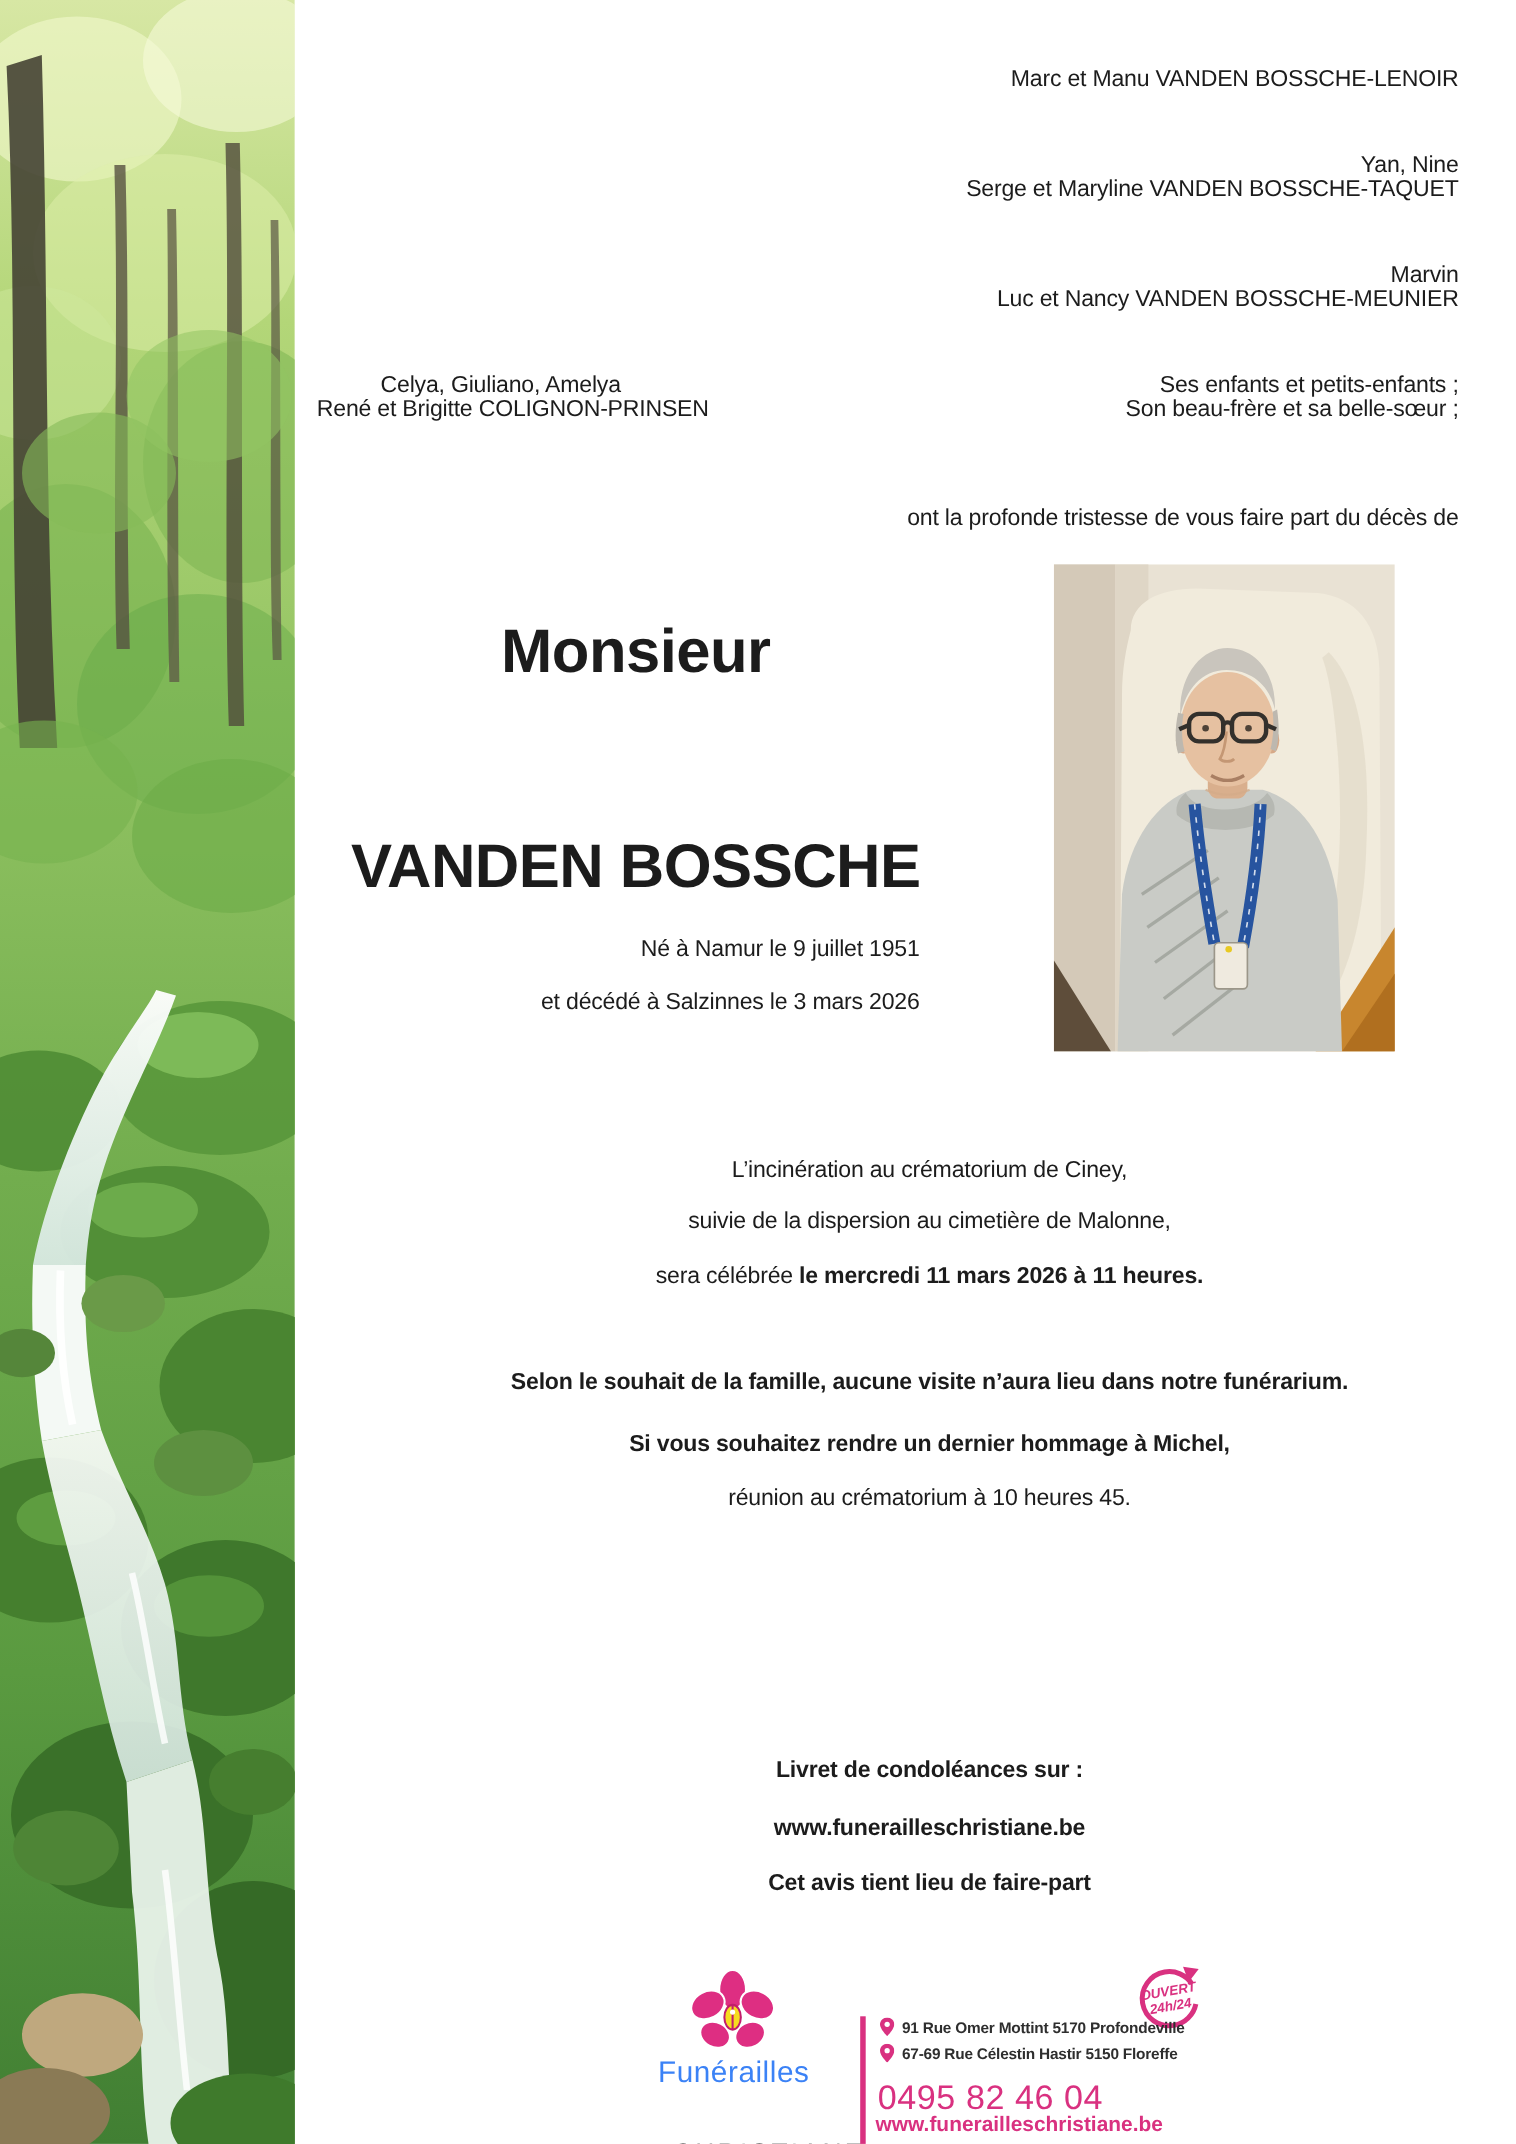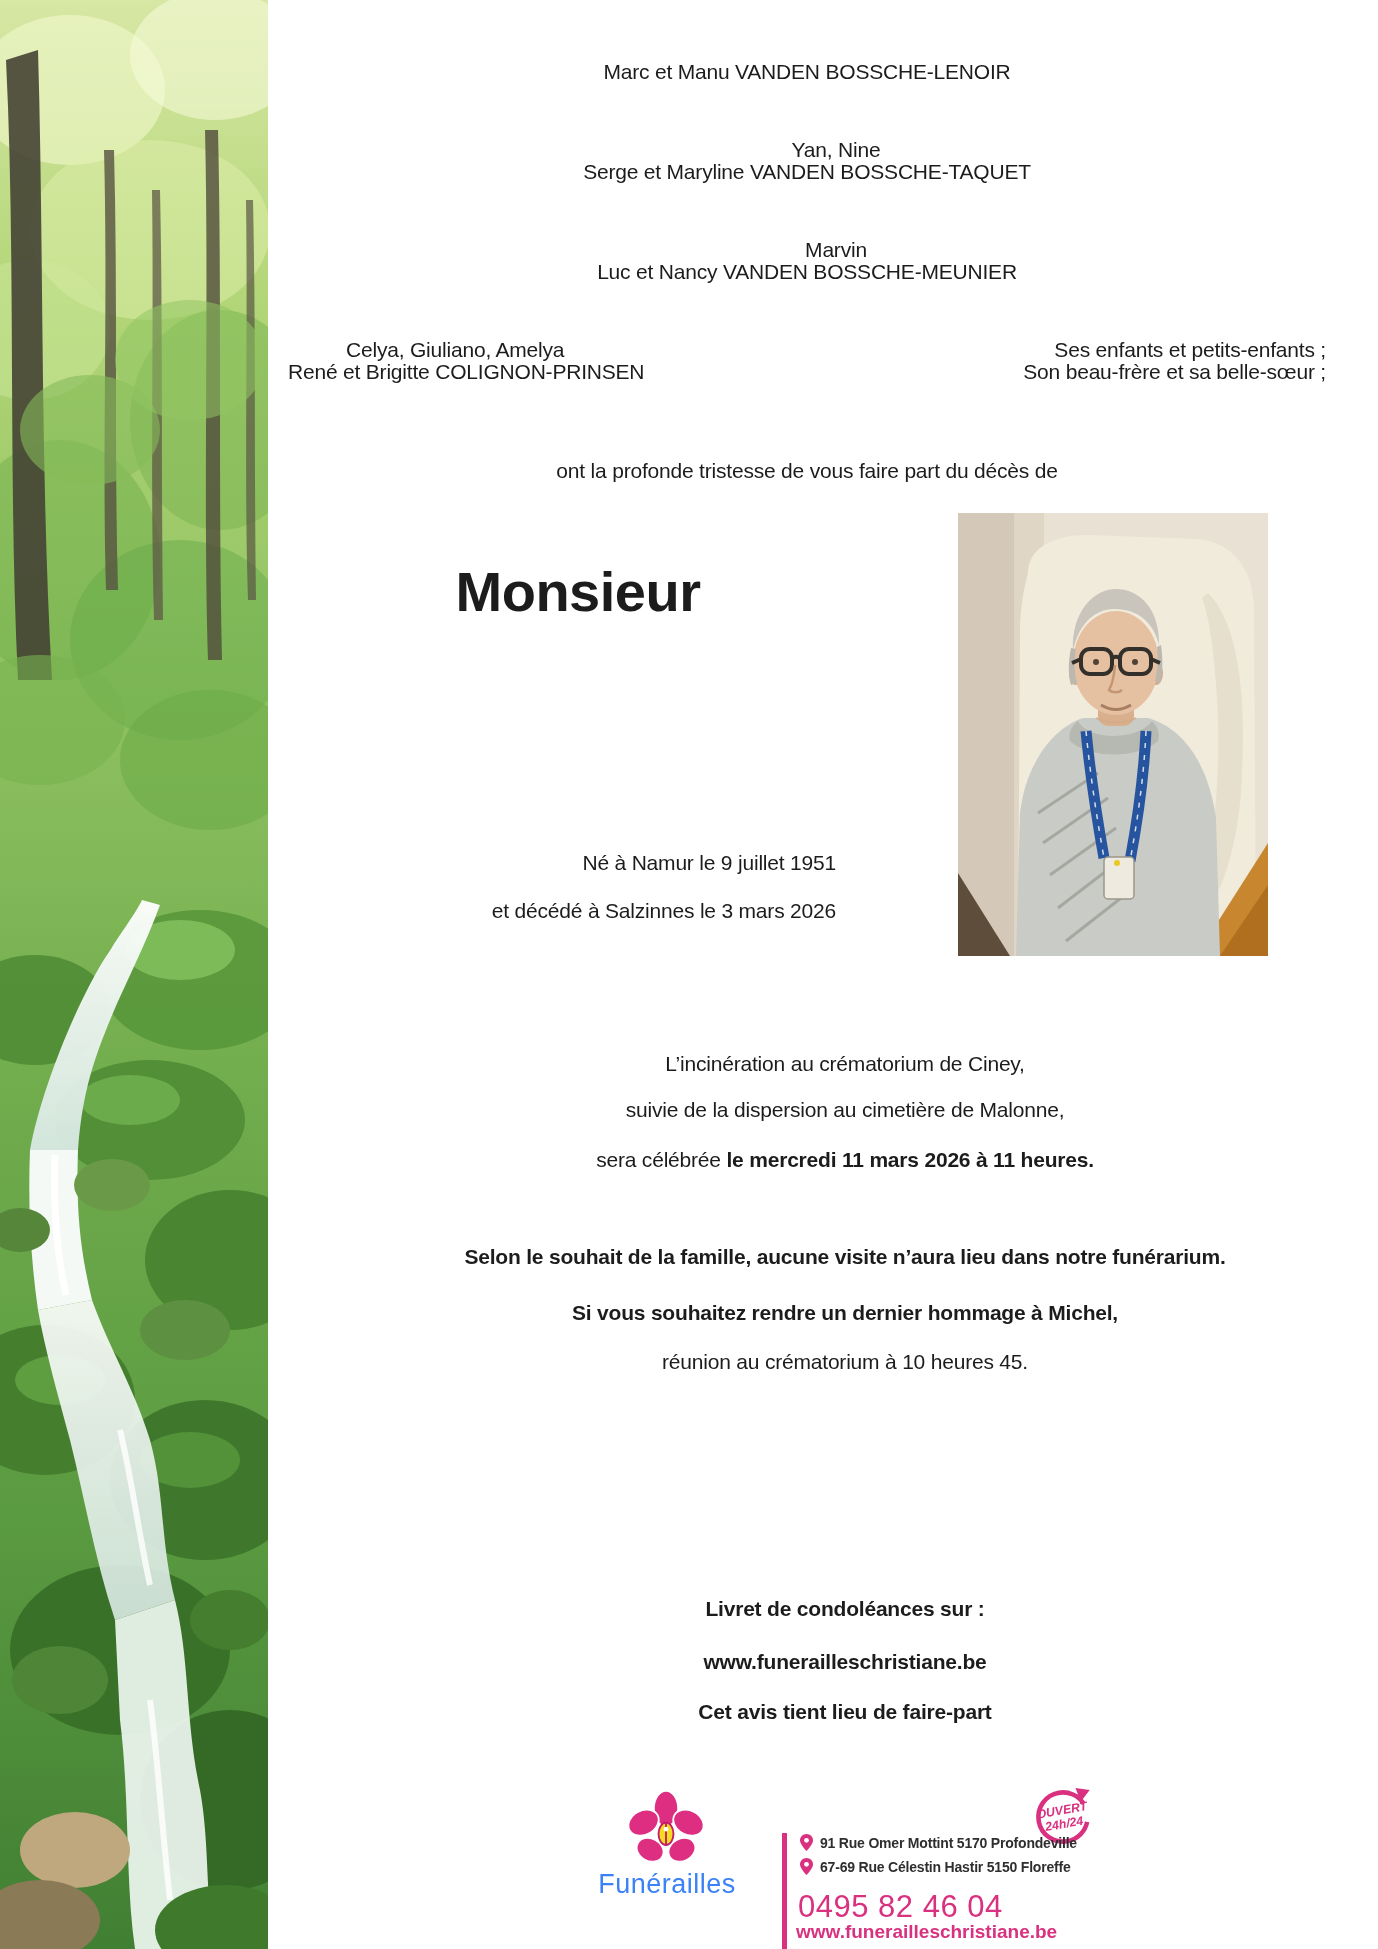--- a/index.html
+++ b/index.html
@@ -12,21 +12,21 @@
     overflow:hidden;
     font-family:"Liberation Sans", sans-serif;
     color:#1c1c1c;
   }
   .side-strip{
     position:absolute;left:0;top:0;width:268px;height:1949px;
   }
   
   .fam-row{
     position:absolute;left:288px;width:1038px;
-    display:flex;justify-content:center;align-items:baseline;
+    display:flex;justify-content:flex-end;align-items:baseline;
     font-size:21px;line-height:26px;letter-spacing:-0.2px;
   }
   .fam-left.indent{padding-left:58px;margin-top:28px;}
   .fam-right{margin-left:auto;text-align:right;}
   
   .title-line{
     position:absolute;left:270px;width:616px;text-align:center;
     font-weight:bold;font-size:56px;line-height:62px;letter-spacing:-0.5px;
   }
   .date-line{
@@ -157,20 +157,21 @@
   </div>
   <div class="fam-row" style="top:359px">
     <span class="fam-left">René et Brigitte COLIGNON-PRINSEN</span>
     <span class="fam-right">Son beau-frère et sa belle-sœur ;</span>
   </div>
   <div class="fam-row" style="top:458px">
     <span class="fam-left">ont la profonde tristesse de vous faire part du décès de</span>
   </div>
 
   <div class="title-line" style="top:561px">Monsieur</div>
+  <div class="title-line" style="top:756px">VANDEN BOSSCHE</div>
   <div class="date-line" style="top:850px">Né à Namur le 9 juillet 1951</div>
   <div class="date-line" style="top:898px">et décédé à Salzinnes le 3 mars 2026</div>
 
   <div class="photo-frame">
     <svg width="310" height="443" viewBox="0 0 310 443">
       <rect width="310" height="443" fill="#e9e2d4"></rect>
       <rect width="56" height="443" fill="#d4c9b8"></rect>
       <rect x="56" width="30" height="443" fill="#dfd6c6"></rect>
       <path d="M70,60 C70,35 95,22 130,22 L240,26 C275,30 295,55 296,95 L298,443 L60,443 L62,120 C62,95 66,75 70,60 Z" fill="#f1ebdc"></path>
       <path d="M250,80 C280,110 288,180 284,260 C282,320 270,360 255,390 L240,380 C258,330 264,250 258,170 C255,130 250,100 244,85 Z" fill="#e4dccb" opacity="0.8"></path>

